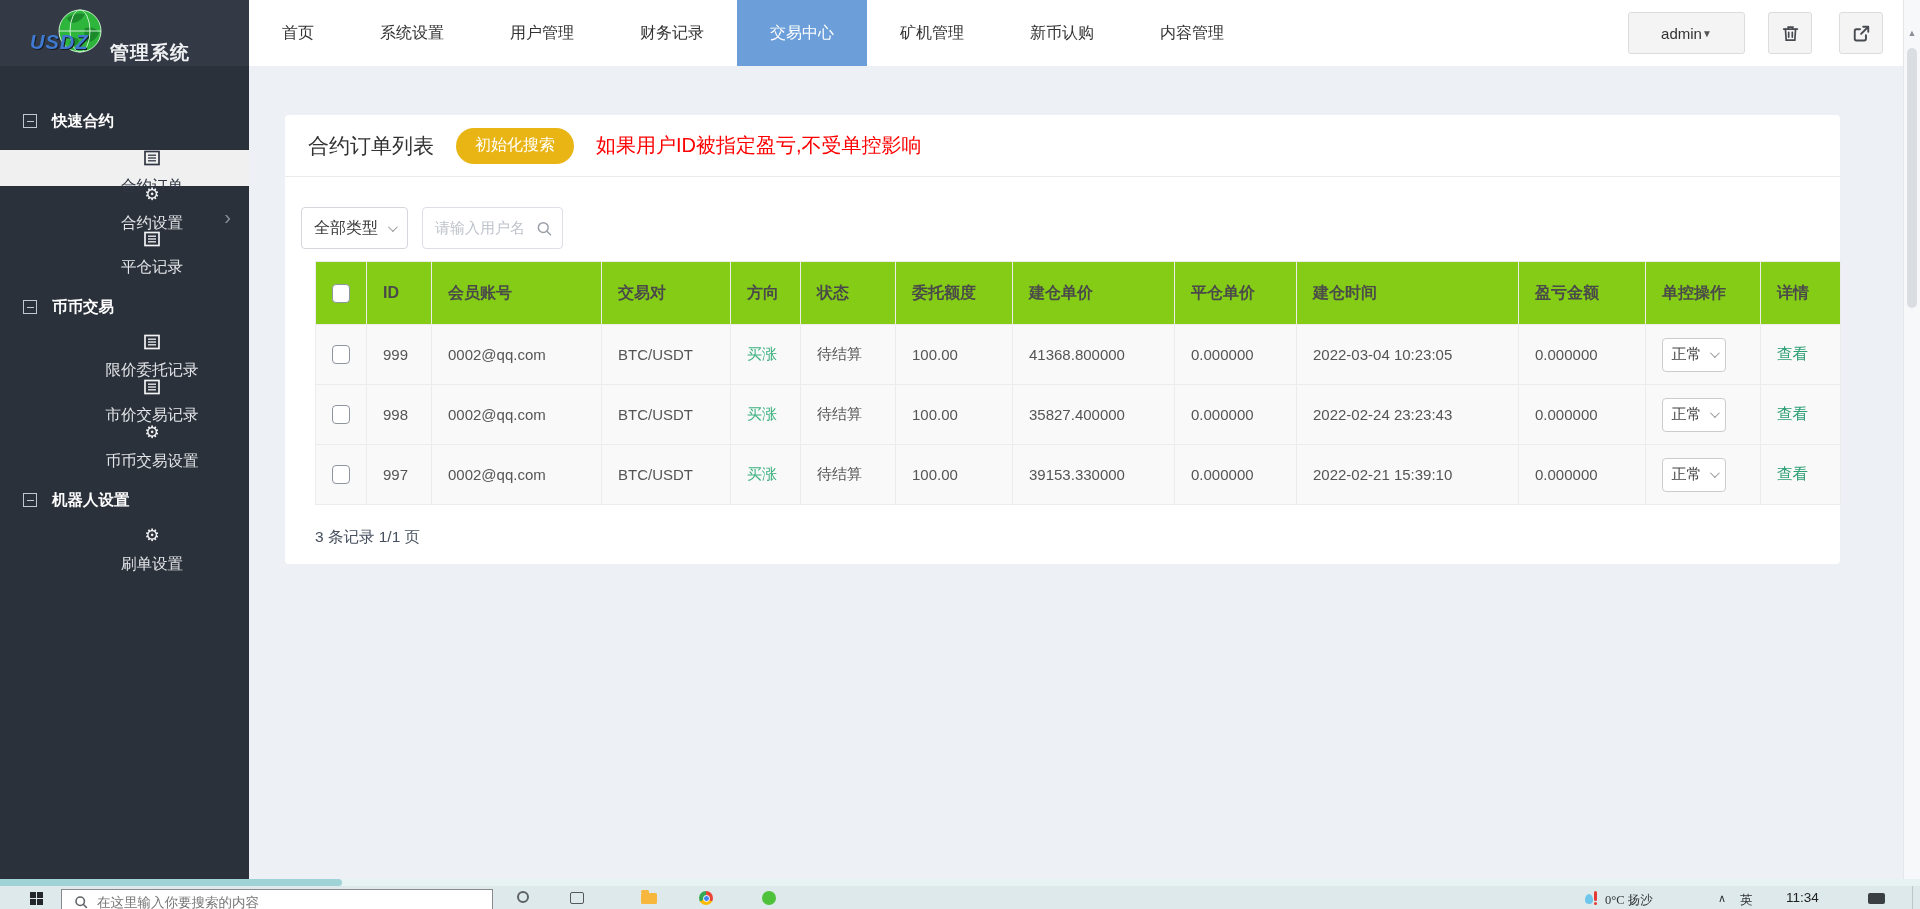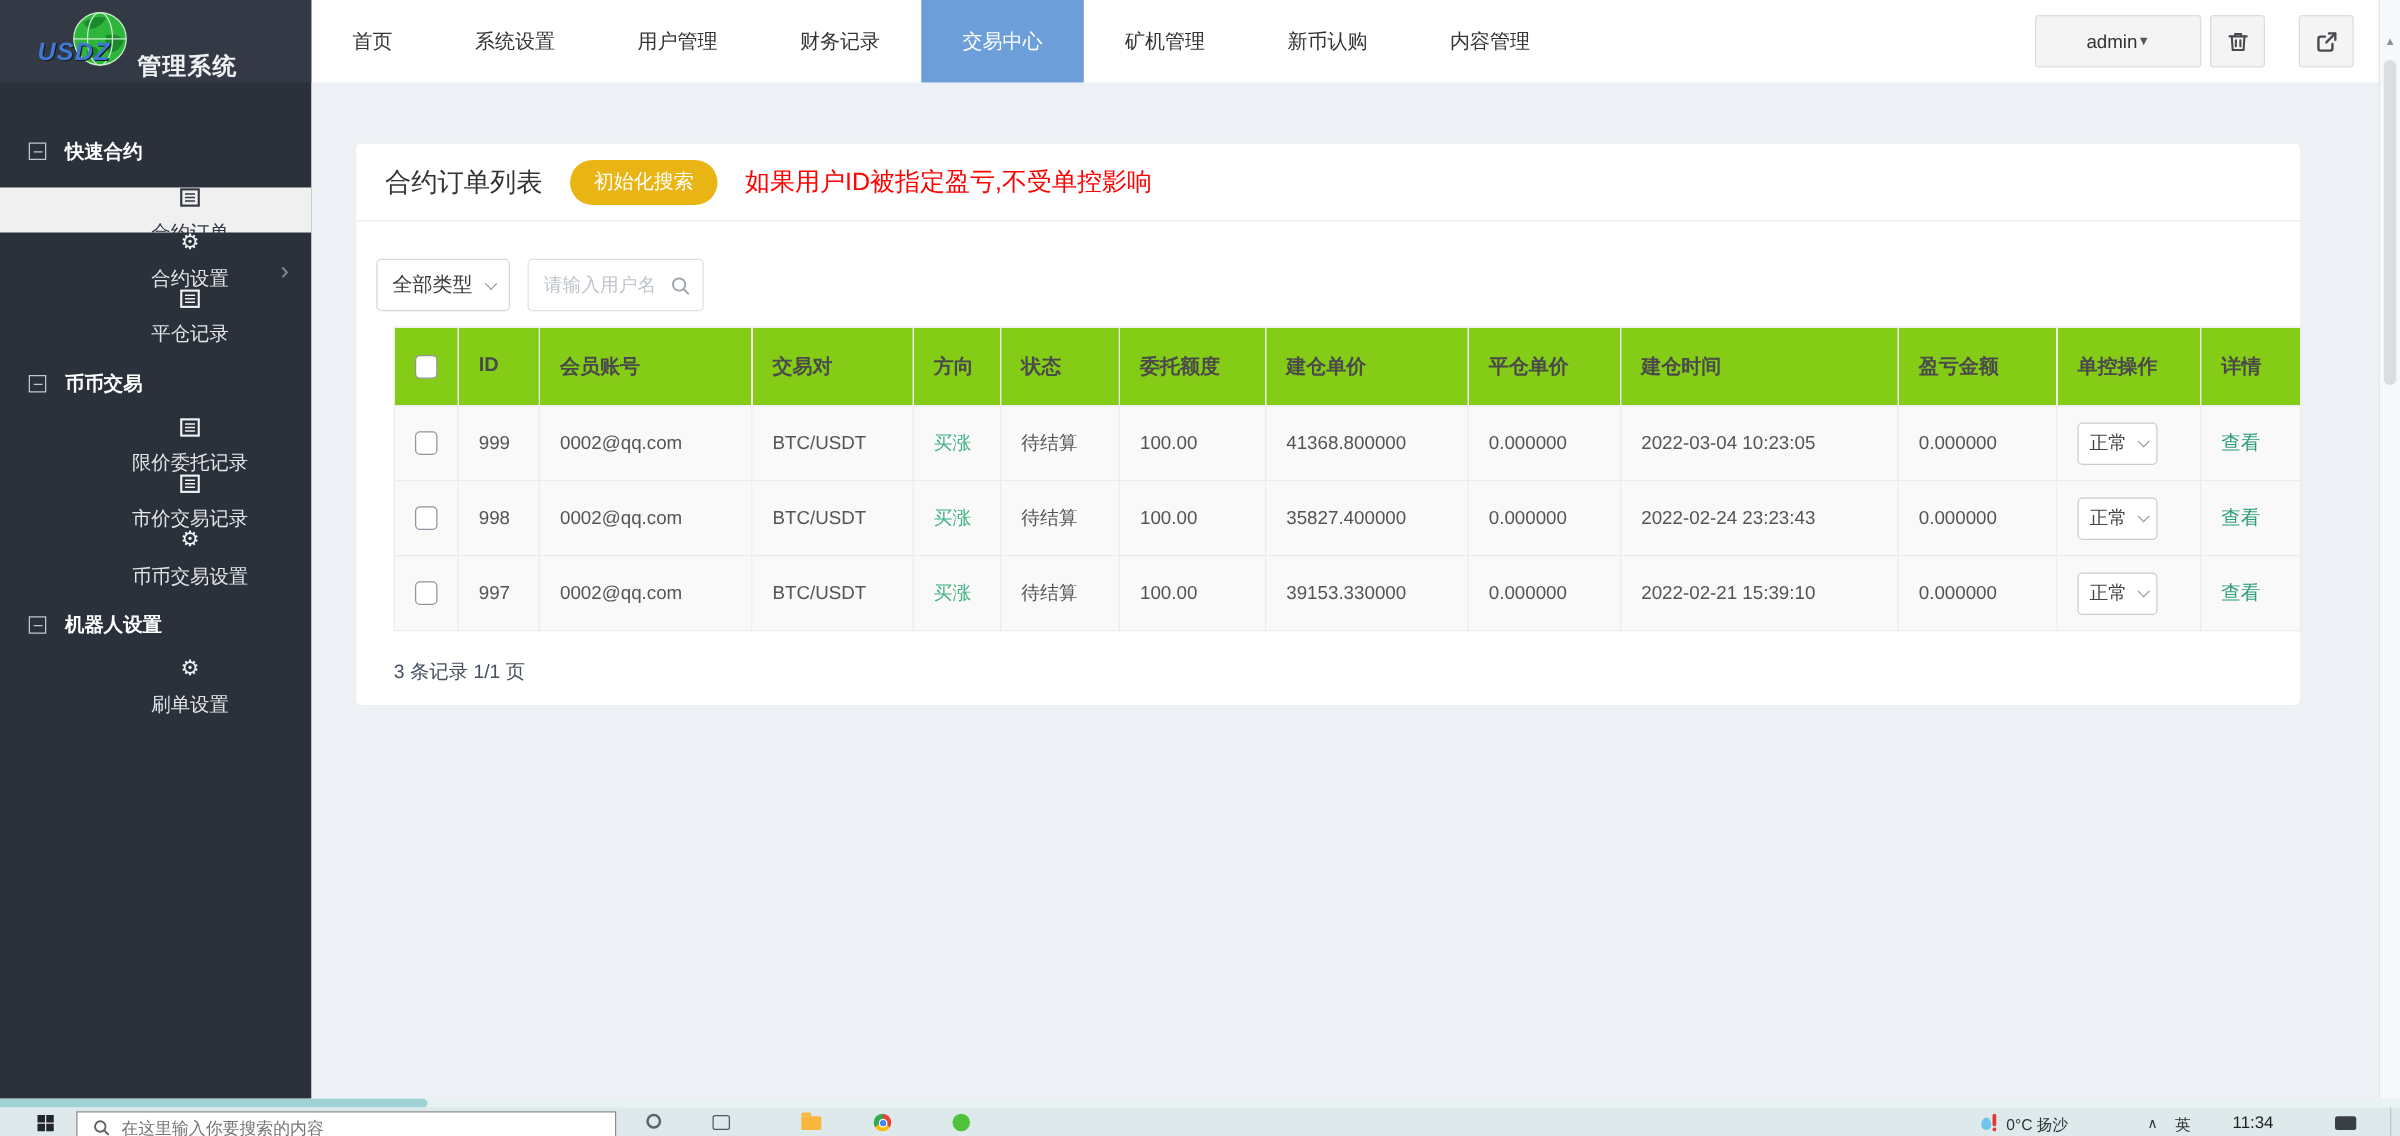--- a/index.html
+++ b/index.html
@@ -30,39 +30,39 @@
   .side-item.active { height:36px; margin-top:10px; background:#f0f0f0; color:#2f3542; }
   .side-item.active .ico { color:#2f3542; }
   .side-item .chev-right { margin-left:auto; padding-right:18px; font-size:20px; color:#8a8f98; line-height:1; }
   .gear-glyph { font-size:17px; line-height:1; font-family:"DejaVu Sans",sans-serif; }
 
   
   .topbar { position:absolute; left:249px; top:0; width:1654px; height:66px; background:#fff; z-index:2; }
   .nav { display:flex; height:66px; }
   .nav-tab { height:66px; display:flex; align-items:center; padding:0 33px; font-size:16px; color:#333; cursor:pointer; }
   .nav-tab.active { background:var(--accent); color:#fff; }
-  .user-box { position:absolute; left:1379px; top:12px; width:133px; height:42px; background:#f4f4f4; border:1px solid #dcdcdc; border-radius:3px; display:flex; align-items:center; justify-content:center; font-size:15px; color:#333; cursor:pointer; }
+  .user-box { position:absolute; left:1379px; top:12px; width:117px; height:42px; background:#f4f4f4; border:1px solid #dcdcdc; border-radius:3px; display:flex; align-items:center; justify-content:center; font-size:15px; color:#333; cursor:pointer; }
   .user-box .dd { font-size:10px; color:#555; }
   .icon-btn { position:absolute; top:12px; width:44px; height:42px; background:#f4f4f4; border:1px solid #dcdcdc; border-radius:3px; display:flex; align-items:center; justify-content:center; cursor:pointer; }
   .icon-btn.trash { left:1519px; }
   .icon-btn.export { left:1590px; }
 
   
   .page { position:absolute; left:249px; top:66px; width:1654px; height:813px; background:#edf0f5; z-index:1; }
   .card { position:absolute; left:36px; top:49px; width:1555px; height:449px; background:#fff; border-radius:4px; }
   .card-header { height:62px; display:flex; align-items:center; gap:22px; padding-left:23px; border-bottom:1px solid #ebebeb; }
   .card-title { font-size:21px; color:#333; font-weight:500; }
   .btn-yellow { height:36px; padding:0 19px; border:none; border-radius:18px; background:var(--yellow); color:#fff; font-size:16px; font-family:inherit; cursor:pointer; }
   .warning { font-size:20px; color:var(--red); font-weight:500; }
 
   .filter-row { margin:30px 0 0 16px; display:flex; gap:14px; }
   .select { width:107px; height:42px; border:1px solid #d4d7dc; border-radius:4px; background:#fff; display:flex; align-items:center; justify-content:space-between; padding:0 12px; font-size:16px; color:#3a3a3a; cursor:pointer; }
   .chev { width:7px; height:7px; border-right:1.6px solid #999; border-bottom:1.6px solid #999; transform:rotate(45deg) translateY(-2px); }
   .search-box { width:141px; height:42px; border:1px solid #dcdfe6; border-radius:4px; background:#fff; display:flex; align-items:center; padding:0 10px 0 12px; }
-  .search-box input { border:none; outline:none; width:100%; font-size:15px; color:#404040; font-family:Liberation Sans, sans-serif; background:transparent; }
+  .search-box input { border:none; outline:none; width:100%; font-size:15px; color:#404040; font-family:Liberation Serif, serif; background:transparent; }
   .search-box input::placeholder { color:#bfc4cc; }
 
   table { margin:12px 0 0 30px; width:1525px; border-collapse:collapse; table-layout:fixed; }
   th, td { border:1px solid #ececec; padding-left:16px; text-align:left; overflow:hidden; white-space:nowrap; }
   th { height:63px; font-size:16px; color:#4a4a4a; background:#84cc16; }
   td { height:60px; font-size:15px; color:#555; background:#f9f9f9; }
   th.c-check, td.c-check { text-align:center; padding-left:0; }
   .checkbox { display:inline-block; width:18px; height:19px; border:1.5px solid #8f959e; border-radius:4px; background:#fff; vertical-align:middle; cursor:pointer; }
   td.green { color:var(--green);margin-top:13px; }
   .mini-select { width:64px; height:34px; border:1px solid #ccc; border-radius:4px; background:#fff; display:inline-flex; align-items:center; justify-content:center; gap:8px; font-size:15px; color:#444; cursor:pointer; }
@@ -87,21 +87,21 @@
   .task-view { left:570px; top:6px; width:14px; height:12px; border:1.6px solid #54585c; border-radius:2px; }
   .folder { left:641px; top:7px; width:16px; height:11px; background:#f6b73c; border-radius:1.5px; }
   .folder::before { content:""; position:absolute; left:0; top:-3px; width:8px; height:3px; background:#f6b73c; border-radius:1.5px 1.5px 0 0; }
   .chrome { left:699px; top:5px; width:14px; height:14px; border-radius:50%; background:conic-gradient(#ea4335 0deg 120deg, #fbbc05 120deg 240deg, #34a853 240deg 360deg); display:flex; align-items:center; justify-content:center; }
   .chrome i { width:7px; height:7px; border-radius:50%; background:#4285f4; border:1.5px solid #fff; }
   .green-app { left:762px; top:5px; width:14px; height:14px; border-radius:50%; background:#4ec23b; }
   .weather-ico { left:1585px; top:5px; width:14px; height:14px; }
   .weather-ico .drop { position:absolute; left:0; top:3px; width:8px; height:10px; background:#6ec6ea; border-radius:50% 50% 50% 50%/60% 60% 40% 40%; }
   .weather-ico .bang { position:absolute; left:9px; top:0; width:3px; height:10px; background:#e53935; border-radius:2px; }
   .weather-ico .dot { position:absolute; left:9px; top:11px; width:3px; height:3px; background:#e53935; border-radius:50%; }
-  .tb-text { font-size:12.5px; color:#2f3337; top:6px; }
+  .tb-text { font-size:12.5px; color:#2f3337; top:6px;font-family:Liberation Serif, serif; }
   .tb-weather-label { left:1605px; }
   .tb-caret { left:1718px; font-size:11px; }
   .tb-ime { left:1740px; }
   .tb-time { left:1786px; top:4px; font-size:13.5px; color:#222; }
   .notif { left:1868px; top:7px; width:17px; height:11px; background:#3a3f44; border-radius:2px; }
   .show-desktop-sep { left:1912px; top:0; width:1px; height:23px; background:#b9c8ca; }
 </style>
 </head>
 <body style="--accent: #6c9fd9; --yellow: #e9b514; --red: #fe0000; --green: #3eb181; --green-dark: #2d9e74; --sidebar: #2b313a;">
 

